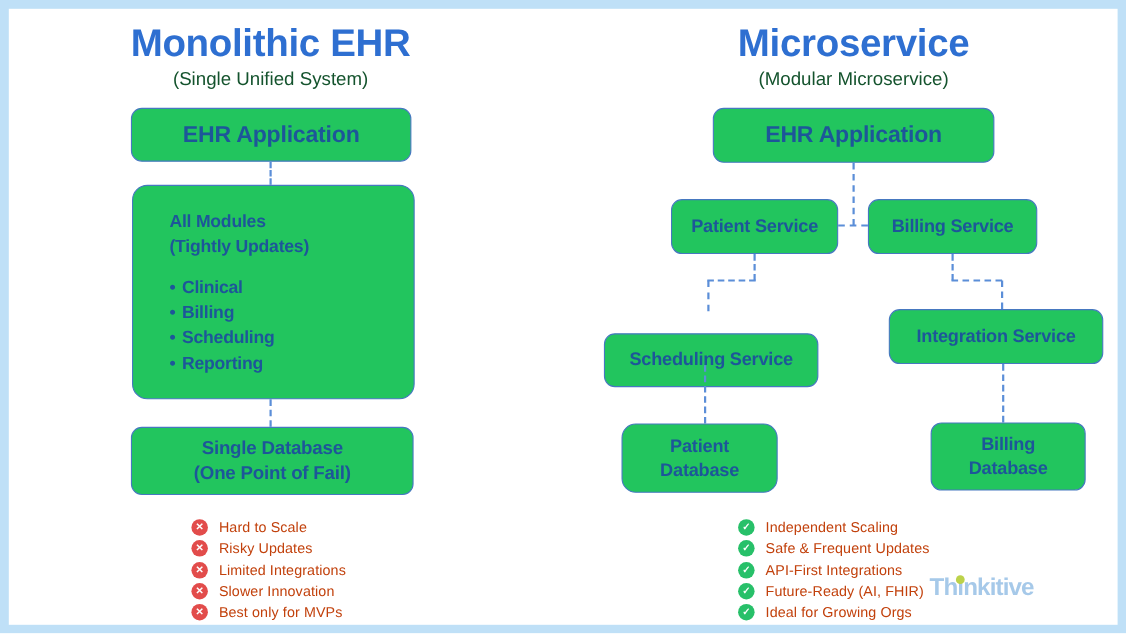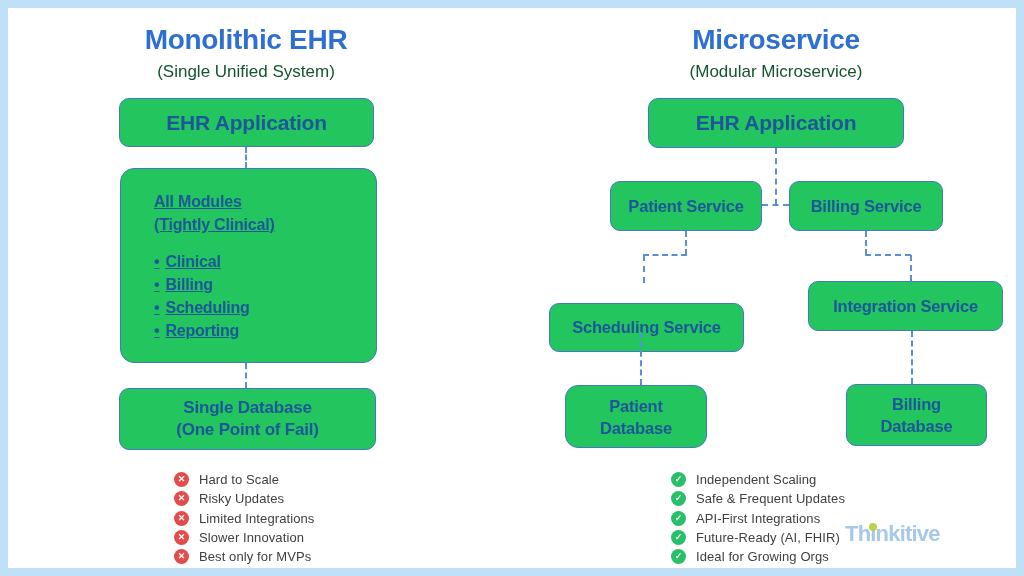--- a/index.html
+++ b/index.html
@@ -4,60 +4,60 @@
 <style>
   html,body{margin:0;padding:0;background:#ffffff;}
   .canvas{
     position:relative;width:1024px;height:576px;background:#ffffff;overflow:hidden;
     font-family:"Liberation Sans",sans-serif;
   }
   .frame-border{position:absolute;inset:0;border:8px solid #bfe0f7;pointer-events:none;z-index:20;}
 
   .col-title{
     position:absolute;width:320px;text-align:center;
-    font-size:28px;font-weight:700;color:#2e6fd1;letter-spacing:-0.3px;line-height:32px;
+    font-size:35px;font-weight:700;color:#2e6fd1;letter-spacing:-0.3px;line-height:32px;
   }
   .col-subtitle{
     position:absolute;width:320px;text-align:center;
     font-size:17px;font-weight:400;color:#14532d;line-height:20px;
   }
 
   .box{
     position:absolute;box-sizing:border-box;
     background:#22c55e;border:1.5px solid #4678c0;border-radius:10px;
     color:#1d5699;display:flex;flex-direction:column;align-items:center;justify-content:center;
     text-align:center;
   }
   .box.app{font-size:21px;font-weight:700;letter-spacing:-0.2px;}
   .box.service{font-size:16.5px;font-weight:700;letter-spacing:-0.2px;}
   .box.db2{font-size:16.5px;font-weight:700;line-height:22px;letter-spacing:-0.2px;}
   .box.dbwide{font-size:17px;font-weight:700;line-height:22px;letter-spacing:-0.2px;}
 
   .box.modules{
     border-radius:14px;align-items:flex-start;justify-content:flex-start;
     padding:21px 10px 0 33px;text-align:left;
-    font-size:16px;font-weight:700;line-height:23px;letter-spacing:-0.2px;text-decoration:underline;
+    font-size:16px;font-weight:700;line-height:23px;letter-spacing:-0.2px;
   }
   .modules-items{margin-top:14px;}
   .module-row{display:flex;align-items:center;gap:6px;line-height:23px;}
   .bullet{font-size:16px;}
 
   .vline{position:absolute;width:0;border-left:2px dashed #5b8ed8;}
   .hline{position:absolute;height:0;border-top:2px dashed #5b8ed8;}
 
   .plist{position:absolute;display:flex;flex-direction:column;}
   .plist-row{display:flex;align-items:center;gap:10px;height:19.3px;}
   .dot-icon{
     width:15px;height:15px;border-radius:50%;flex:0 0 15px;
     display:flex;align-items:center;justify-content:center;
     color:#ffffff;font-size:9px;font-weight:700;line-height:1;
   }
   .dot-icon.red{background:#e24c4b;}
   .dot-icon.green{background:#27c069;}
-  .plist-label{font-size:13px;color:#404040;letter-spacing:0.1px;}
+  .plist-label{font-size:13px;color:#c2410c;letter-spacing:0.1px;}
 
   .logo{
     position:absolute;font-size:22px;font-weight:700;color:#a6c9e9;
     letter-spacing:-0.8px;white-space:nowrap;
   }
   .logo .logo-i{position:relative;display:inline-block;}
   .logo .green-dot{
     position:absolute;left:50%;transform:translateX(-50%);top:2px;
     width:8px;height:8px;border-radius:50%;background:#bcd24a;
   }
@@ -70,21 +70,21 @@
 
   <div class="col-title" style="left:86px;top:24px;">Monolithic EHR</div>
   <div class="col-subtitle" style="left:86px;top:62px;">(Single Unified System)</div>
 
   <div class="box app" style="left:119px;top:98px;width:255px;height:49px;">EHR Application</div>
 
   <div class="vline" style="left:245px;top:147px;height:21px;"></div>
 
   <div class="box modules" style="left:120px;top:168px;width:257px;height:195px;">
     <div>All Modules</div>
-    <div>(Tightly Clinical)</div>
+    <div>(Tightly Updates)</div>
     <div class="modules-items">
       <div class="module-row">
         <span class="bullet">•</span>
         <span>Clinical</span>
       </div>
       <div class="module-row">
         <span class="bullet">•</span>
         <span>Billing</span>
       </div>
       <div class="module-row">

